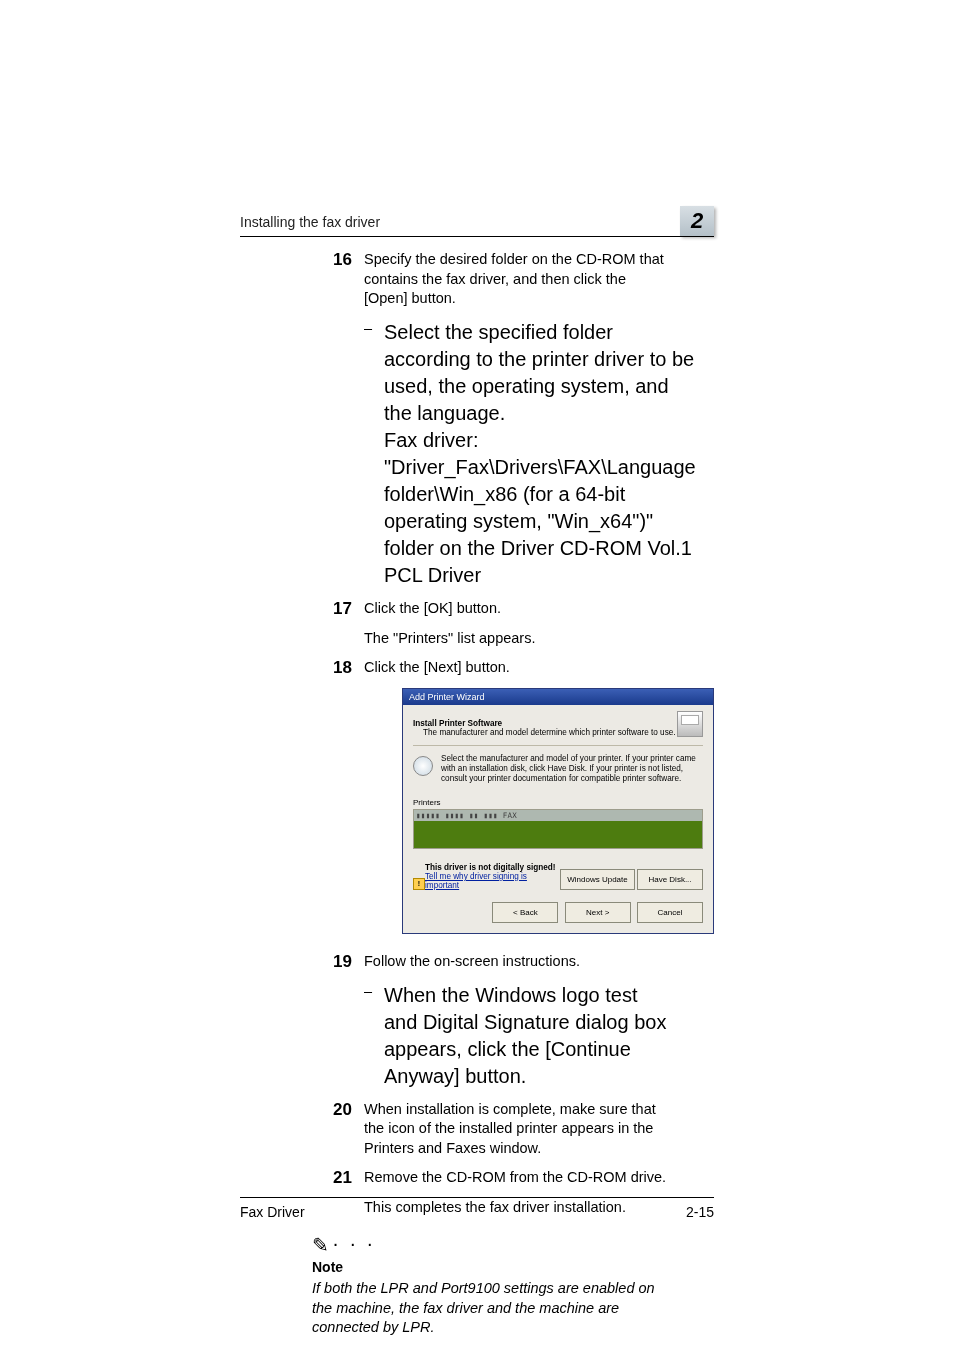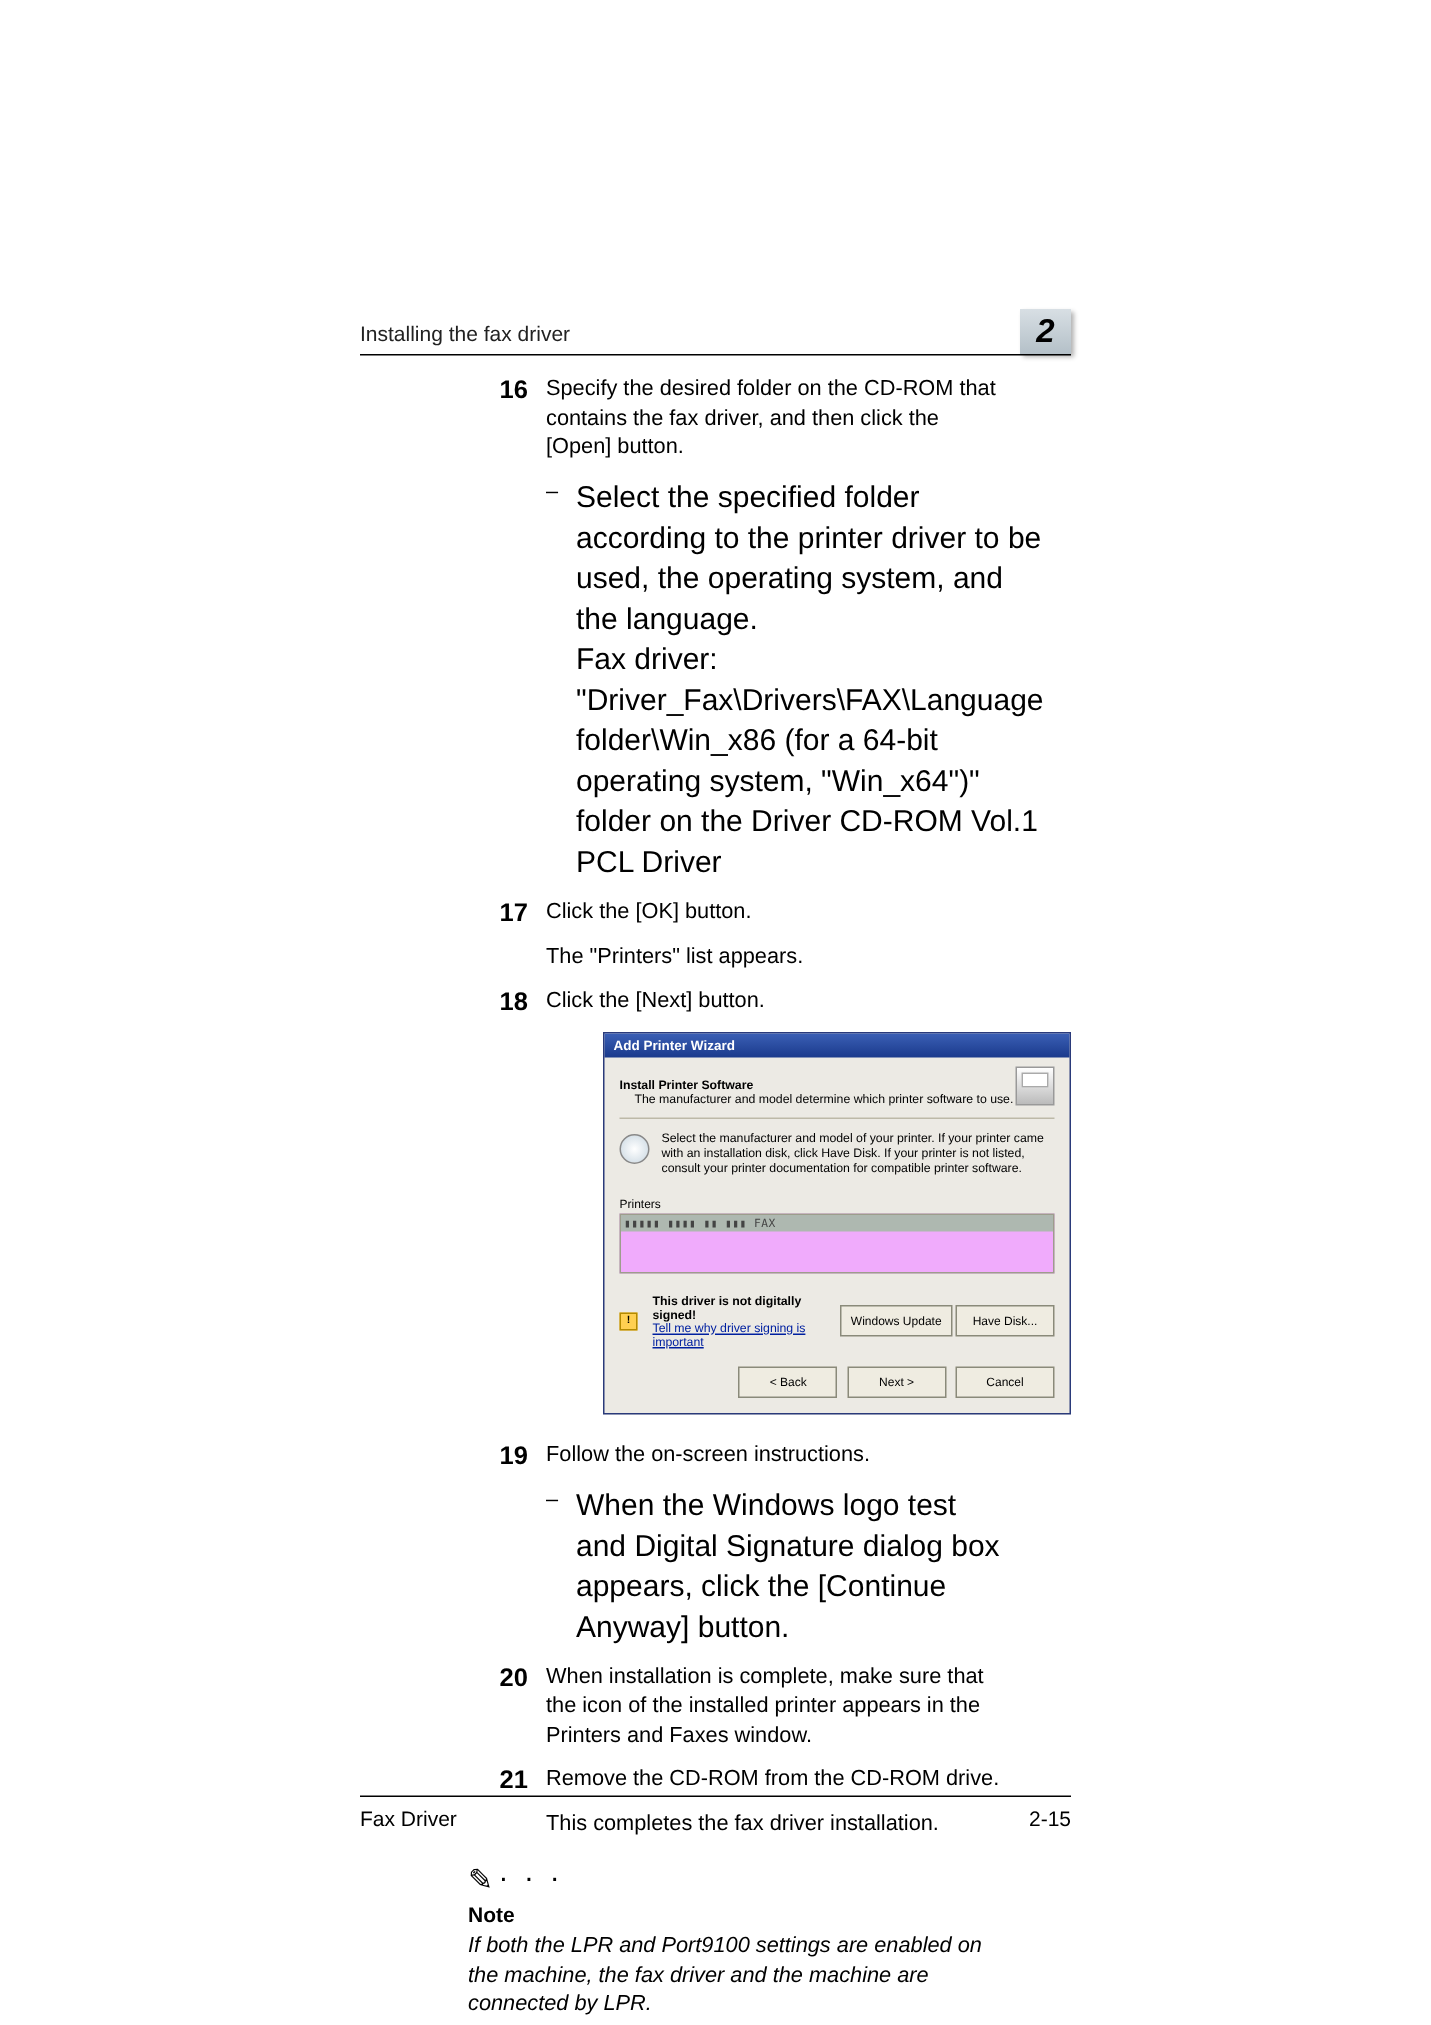--- a/index.html
+++ b/index.html
@@ -13,35 +13,35 @@
   .step-text{flex:1;font-size:14.5px;line-height:1.35}
   .sub-inner{display:flex}
   .sub-text{font-size:20px;line-height:1.35;margin-left:0}
   .note-icon{font-size:20px;margin-top:8px}
   .note-dots{font-size:20px;letter-spacing:3px;vertical-align:6px;margin-left:4px}
   .note-title{font-weight:bold;font-size:14px;margin-top:2px}
   .note-body{font-style:italic;font-size:14.5px;line-height:1.35;margin-top:4px}
   .footer{position:absolute;left:184px;right:184px;bottom:130px;border-top:1px solid #000;padding-top:6px;display:flex;justify-content:space-between;font-size:14px}
   
   .dialog{width:310px;margin:8px 0 18px 90px;border:1px solid #2a3a7a;background:#eceae4;font-family:Tahoma,Arial,sans-serif;font-size:8.2px;color:#000}
-  .dialog-titlebar{background:linear-gradient(#3b5fb5,#1a3a8c);color:#fff;font-weight:bold;font-size:9px;padding:3px 6px}
+  .dialog-titlebar{background:linear-gradient(#3b5fb5,#1a3a8c);color:#fff;font-weight:normal;font-size:9px;padding:3px 6px}
   .dialog-inner{padding:6px 10px 10px 10px}
   .dlg-head{display:flex;align-items:flex-end;border-bottom:1px solid #bdb9a8;padding-bottom:8px}
   .dlg-head-left{flex:1}
   .dlg-h1{font-weight:bold}
   .dlg-h2{margin-left:10px}
   .printer-glyph{width:24px;height:24px;border:1px solid #999;background:linear-gradient(#fff,#bbb);position:relative}
   .printer-glyph::after{content:"";position:absolute;top:3px;left:3px;right:3px;height:8px;background:#fff;border:1px solid #aaa}
   .dlg-desc-row{display:flex;gap:8px;margin:8px 0 14px 0}
   .cd-glyph{width:18px;height:18px;border-radius:50%;background:radial-gradient(#fff,#c8d6e0);border:1px solid #888;margin-top:2px}
   .dlg-desc{flex:1;line-height:1.2}
   .printers-label{font-size:8px;margin-bottom:2px}
-  .printers-box{border:1px solid #9d9d8c;height:38px;background:#f0abfc}
+  .printers-box{border:1px solid #9d9d8c;height:38px;background:#4d7c0f}
   .printers-sel{background:#aeb8b0;color:#444;font-size:7.5px;padding:1px 2px;font-family:monospace;letter-spacing:0.3px}
-  .warn-row{display:flex;align-items:center;gap:10px;margin-top:14px}
+  .warn-row{display:flex;align-items:flex-end;gap:0;margin-top:14px}
   .warn-tri{width:10px;height:10px;background:#ffd050;border:1px solid #b38a00;font-size:7px;text-align:center;line-height:10px;font-weight:bold}
   .warn-text{flex:1}
   .warn-line1{font-weight:bold}
   .warn-link{color:#0020a0;text-decoration:underline}
   .btn{display:inline-block;border:1px solid #8a8a7a;background:#efece1;padding:5px 6px;font-size:8px;min-width:52px;text-align:center}
   .btn-row-top{text-align:right}
   .btn-row-bot{text-align:right;margin-top:12px}
   .btn-row-bot .btn{margin-left:4px}
   
   .step-block{margin-bottom:6px}

